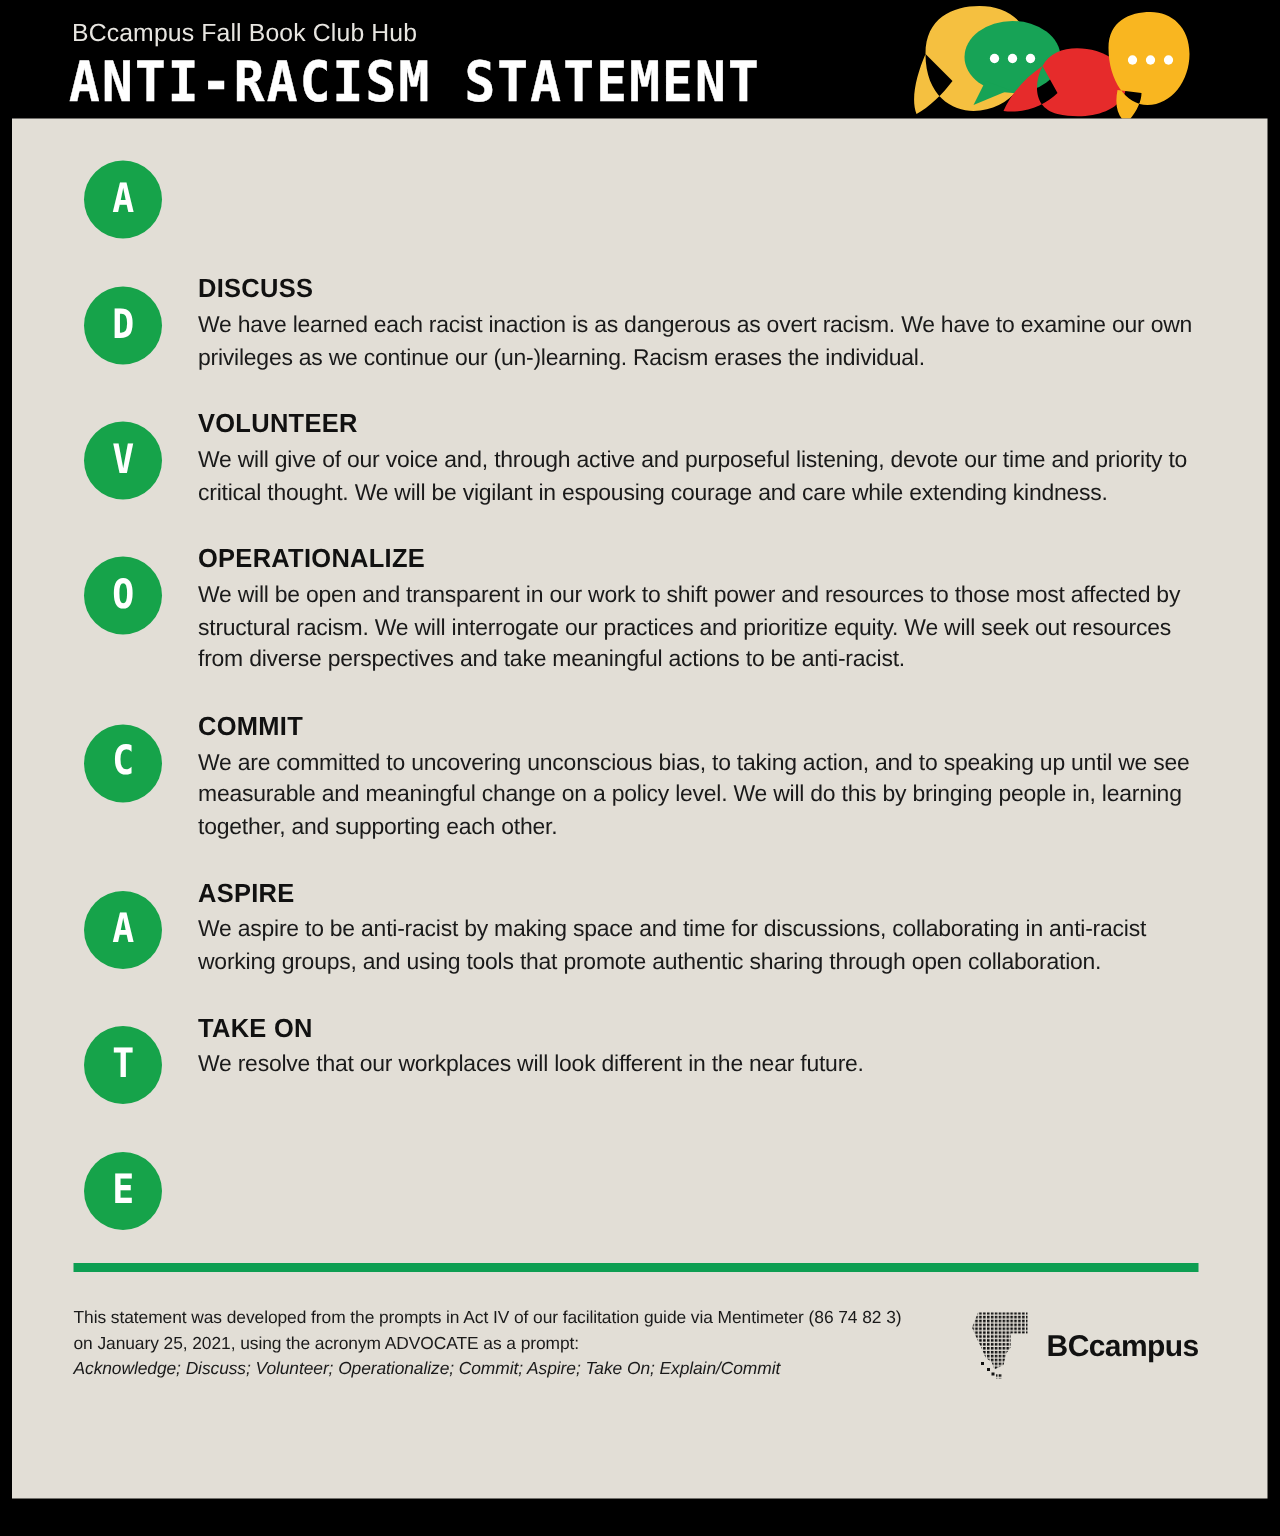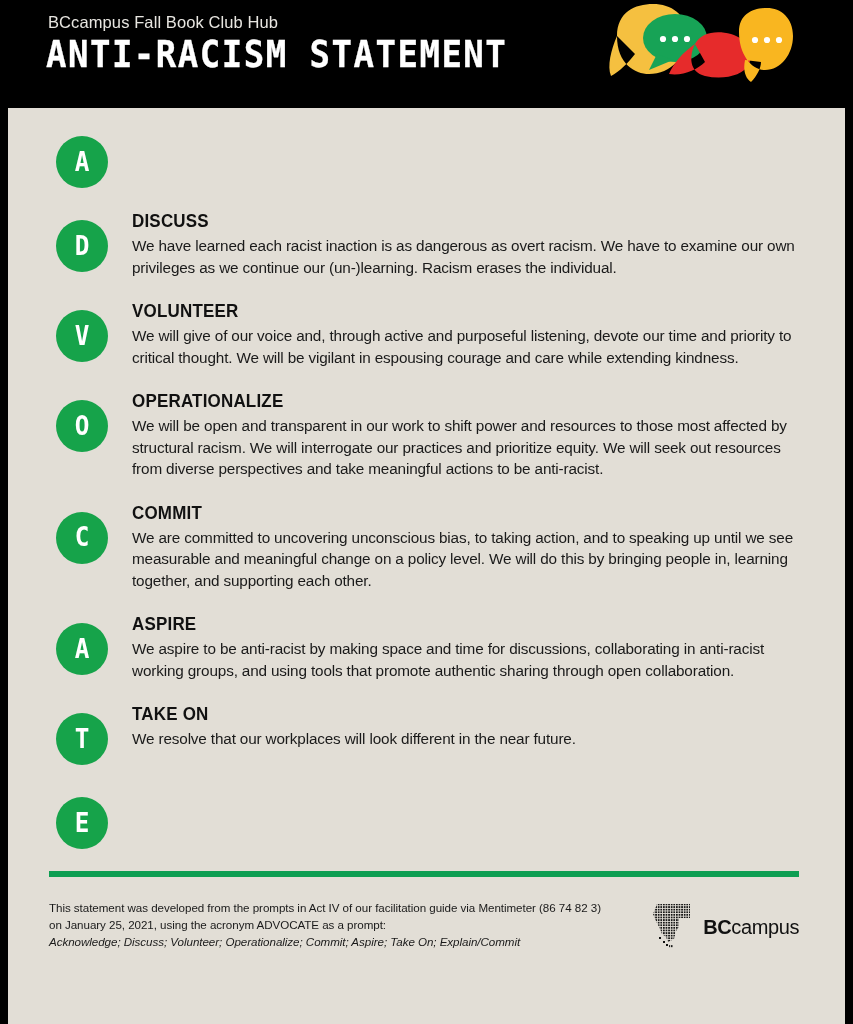--- a/index.html
+++ b/index.html
@@ -16,21 +16,21 @@
     position: relative;
     width: 853px;
     height: 1024px;
     background: #000000;
     padding: 0 8px 8px 8px;
   }
 
   
   .header {
     position: relative;
-    height: 108px;
+    height: 79px;
     background: #000000;
     padding-left: 36px;
     overflow: hidden;
   }
 
   .kicker {
     position: absolute;
     left: 40px;
     top: 13px;
     color: #e8e6e1;
@@ -169,21 +169,21 @@
   .logo-mark { flex: 0 0 auto; }
 
   .logo-word {
     font-size: 20px;
     color: #111111;
     font-family: "Liberation Sans", sans-serif;
     letter-spacing: -0.4px;
     white-space: nowrap;
   }
   .logo-word b { font-weight: 700; }
-  .logo-word i { font-style: normal; font-weight: 400; }
+  .logo-word i { font-style: normal; font-weight: 700; }
 </style>
 </head>
 <body>
 
 <div class="poster">
 
   <div class="header">
     <div class="kicker">BCcampus Fall Book Club Hub</div>
     <div class="title">ANTI-RACISM STATEMENT</div>
 

